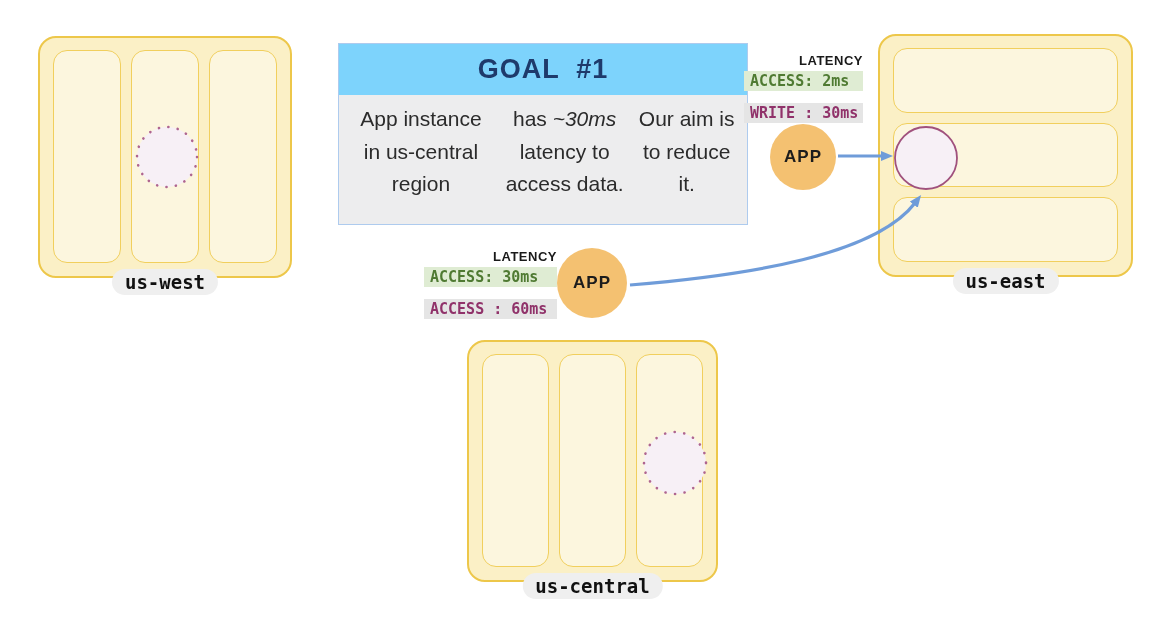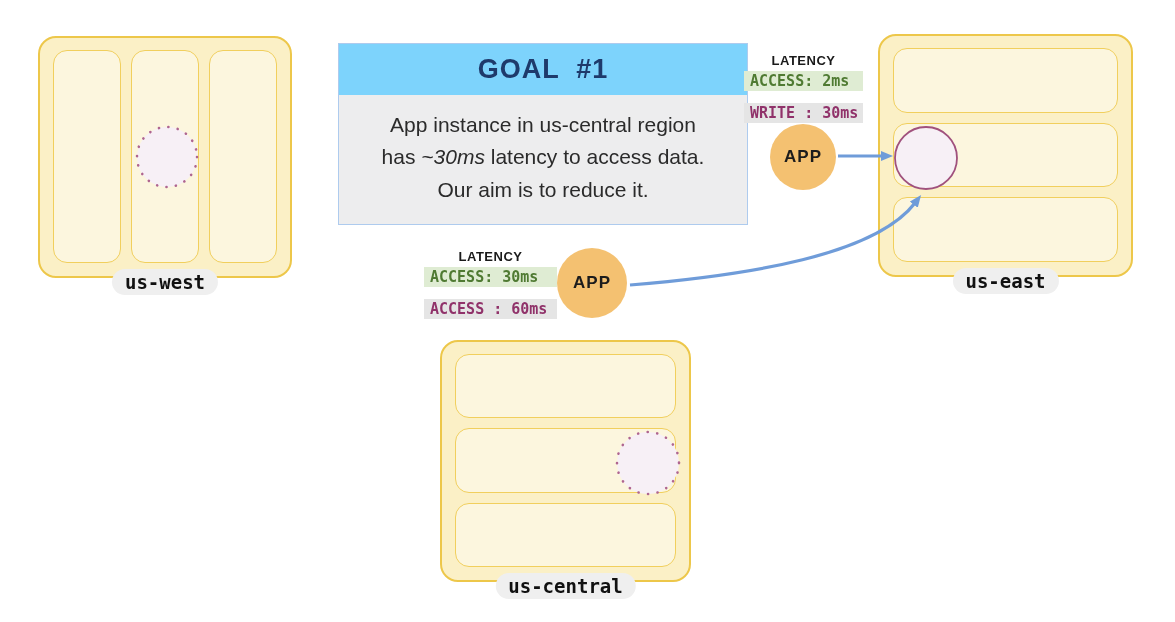--- a/index.html
+++ b/index.html
@@ -24,21 +24,21 @@
     padding: 12px 13px 13px 13px;
   }
   .region .column {
     flex: 1;
     background: #FCF6DE;
     border: 1.5px solid #F1CF5D;
     border-radius: 14px;
   }
   .region-uswest   { left: 38px;  top: 36px;  width: 254px; height: 242px; }
   .region-useast   { left: 878px; top: 34px;  width: 255px; height: 243px; flex-direction: column; }
-  .region-uscentral{ left: 440px; top: 340px; width: 251px; height: 242px; flex-direction: column; }
+  .region-uscentral{ left: 467px; top: 340px; width: 251px; height: 242px; }
 
   .region-label {
     position: absolute;
     left: 50%;
     bottom: -19px;
     transform: translateX(-50%);
     background: #EFEFEF;
     color: #111111;
     font-family: "DejaVu Sans Mono", monospace;
     font-weight: bold;
@@ -75,42 +75,42 @@
   .goal-title {
     color: #1E3A6B;
     font-size: 27px;
     font-weight: bold;
     letter-spacing: 1px;
     white-space: pre;
   }
   .goal-body {
     flex: 1;
     display: flex;
-    flex-direction: column;
+    flex-direction: row;
     justify-content: center;
     text-align: center;
     color: #2B2B2B;
     font-size: 21px;
     line-height: 1.55;
-    padding: 2px 12px 6px 12px;
+    padding: 8px 12px 6px 12px;
   }
   .goal-em { font-weight: normal; font-style: italic; }
 
   
   .latency {
     position: absolute;
     font-family: "DejaVu Sans Mono", monospace;
   }
   .latency-title {
     font-family: "Liberation Sans", sans-serif;
     font-weight: bold;
     font-size: 13px;
     letter-spacing: 0.5px;
     color: #1a1a1a;
-    text-align: center;
+    text-align: right;
     margin-bottom: 3px;
   }
   .latency-row {
     font-weight: bold;
     font-size: 15px;
     line-height: 18px;
     padding: 1px 6px;
     margin-bottom: 12px;
     white-space: pre;
   }

